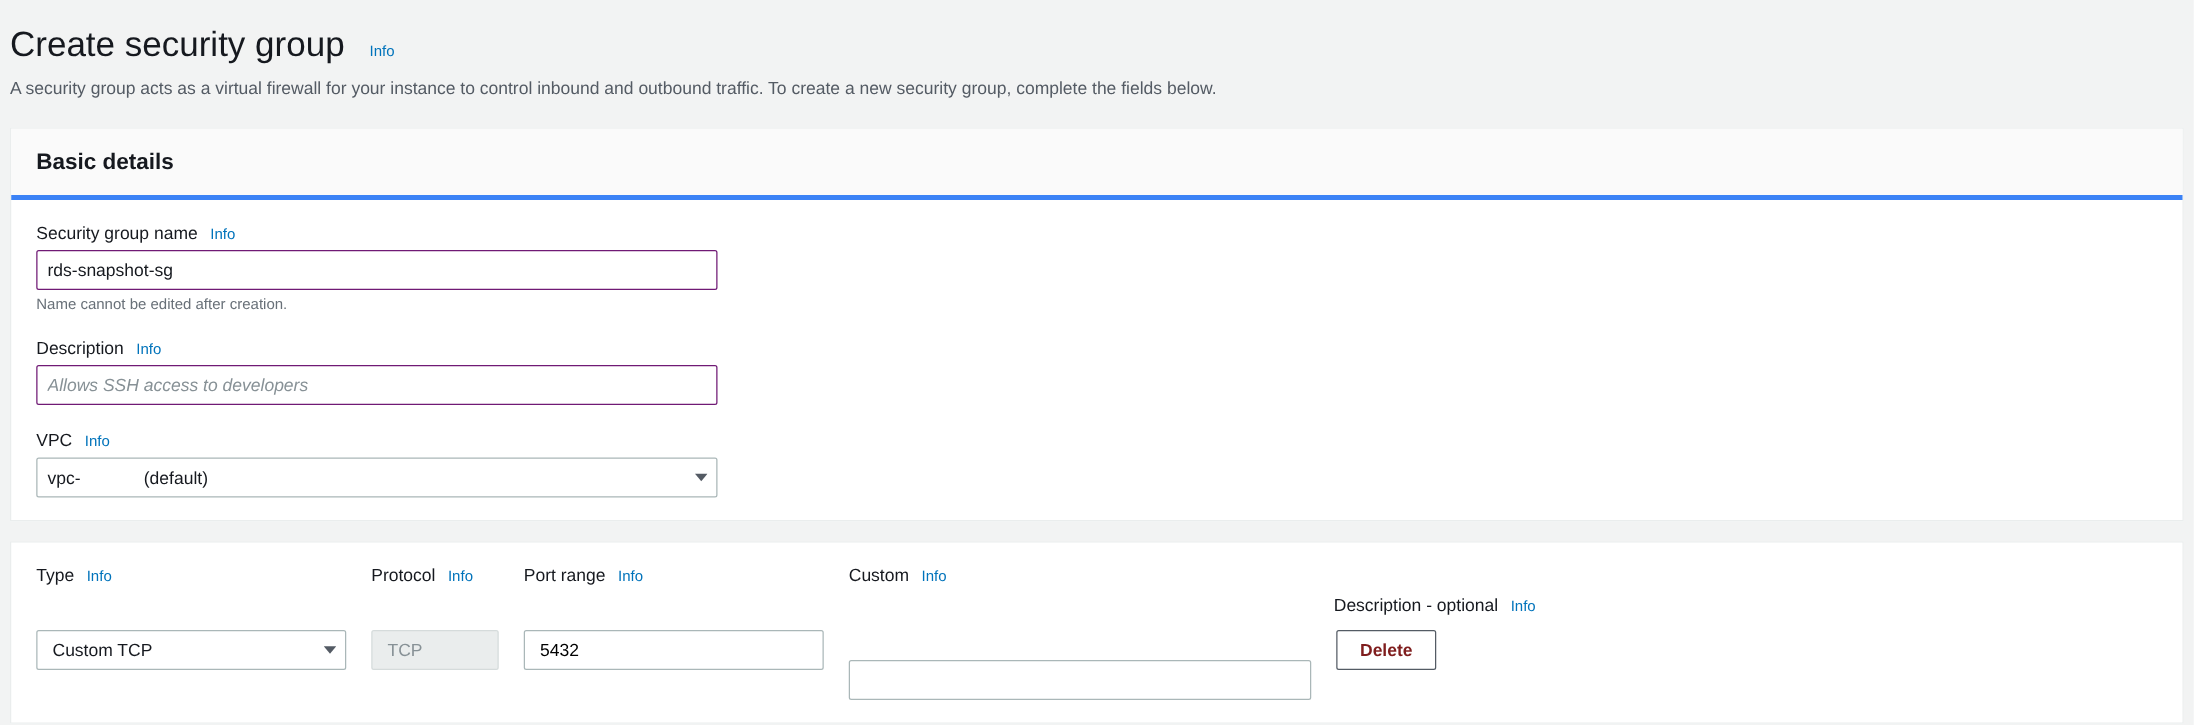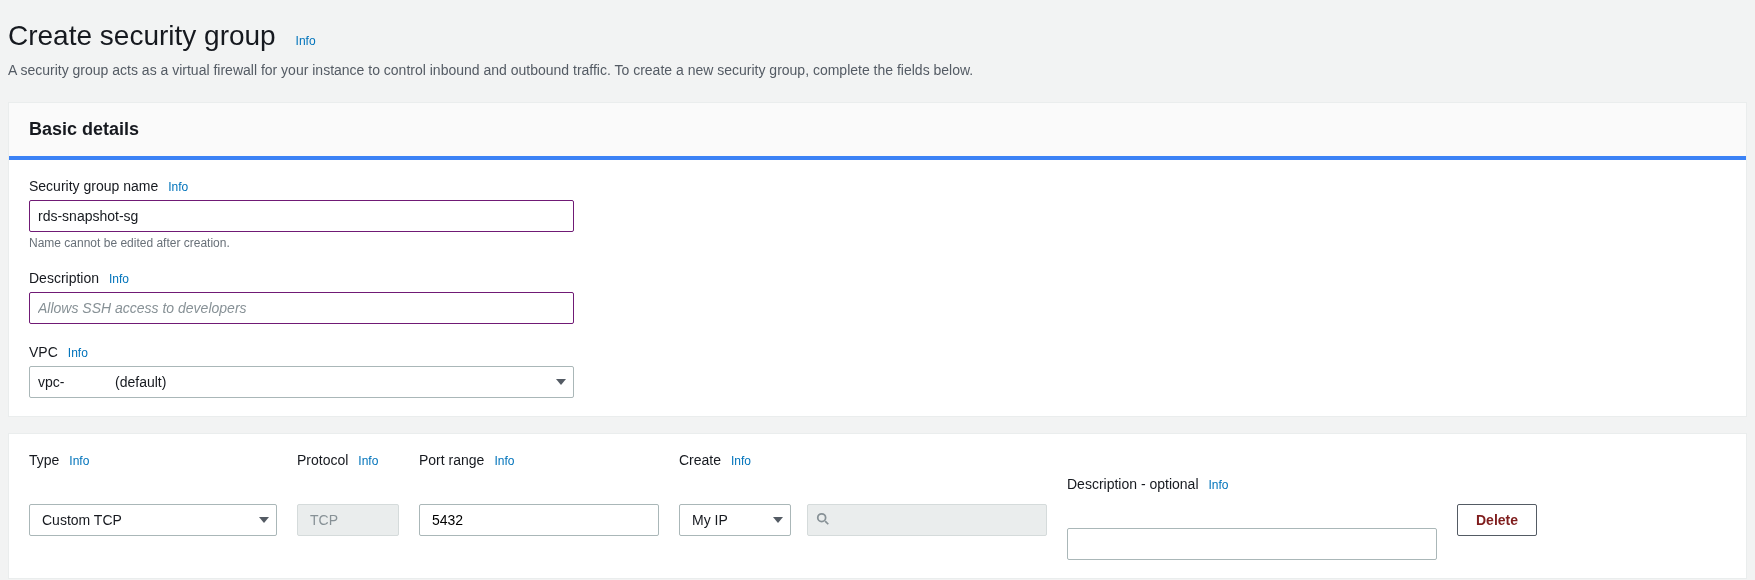--- a/index.html
+++ b/index.html
@@ -272,21 +272,21 @@
         </div>
       </div>
       <div class="inbound-col col-port">
         <div class="form-label">
           <span class="form-label-text">Port range</span>
           <a class="info-link">Info</a>
         </div>
       </div>
       <div class="inbound-col col-source">
         <div class="form-label">
-          <span class="form-label-text">Create</span>
+          <span class="form-label-text">Custom</span>
           <a class="info-link">Info</a>
         </div>
       </div>
       <div class="inbound-col col-desc">
         <div class="form-label">
           <span class="form-label-text">Description - optional</span>
           <a class="info-link">Info</a>
         </div>
       </div>
       <div class="inbound-col col-delete"></div>
@@ -306,44 +306,20 @@
         </div>
       </div>
       <div class="col-protocol">
         <div class="disabled-input">
           <span>TCP</span>
         </div>
       </div>
       <div class="col-port">
         <input type="text" class="small-text-input" value="5432" style="">
       </div>
-      <div class="col-source">
-        <div class="source-group">
-          <div class="source-select-wrapper">
-            <div class="small-select">
-              <div class="small-select-display">
-                <span>My IP</span>
-              </div>
-              <span class="select-chevron">
-                <svg class="chevron" viewBox="0 0 10 10">
-                    <path d="M0 2 L5 8 L10 2 Z" fill="#545b64"></path>
-                  </svg>
-              </span>
-            </div>
-          </div>
-          <div class="search-box">
-            <span>
-              <svg width="14" height="14" viewBox="0 0 16 16" fill="none">
-                <circle cx="6.5" cy="6.5" r="4.5" stroke="#879196" stroke-width="2"></circle>
-                <line x1="10.5" y1="10.5" x2="14" y2="14" stroke="#879196" stroke-width="2"></line>
-              </svg>
-            </span>
-          </div>
-        </div>
-      </div>
       <div class="col-desc">
         <input type="text" class="small-text-input" style="">
       </div>
       <div class="col-delete">
         <button class="delete-btn">Delete</button>
       </div>
     </div>
 
   </div>
 </div>

